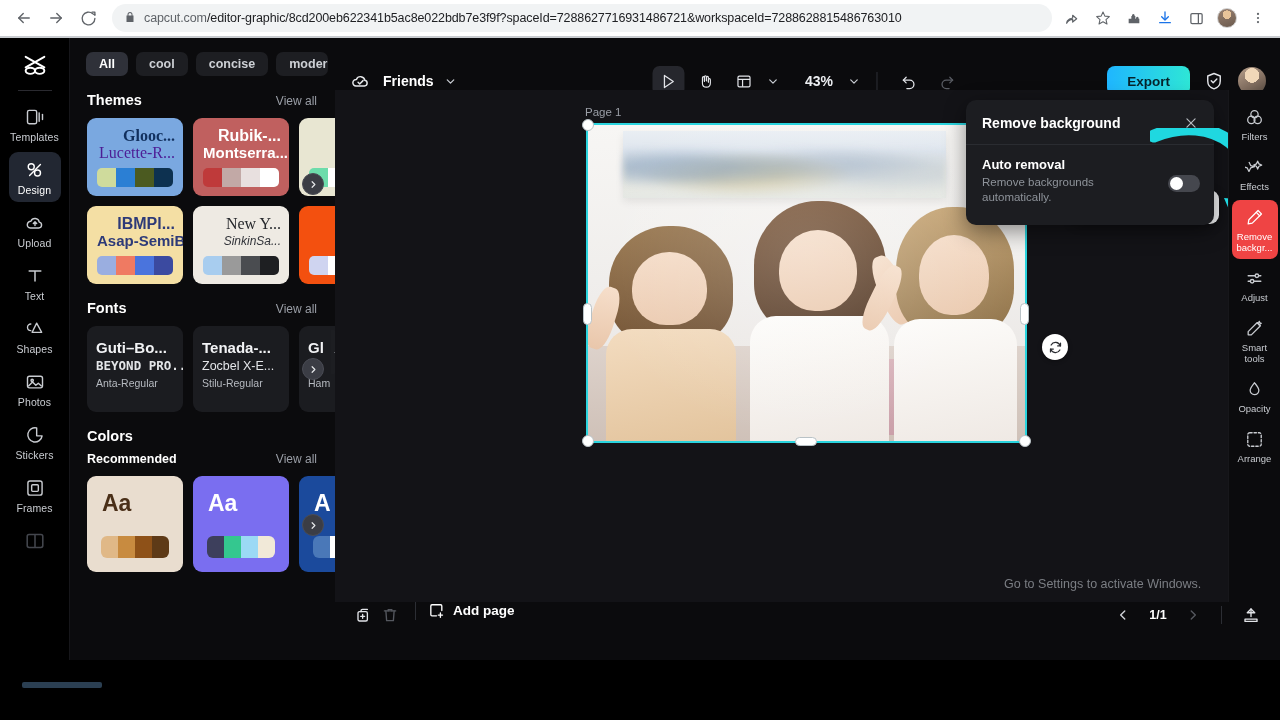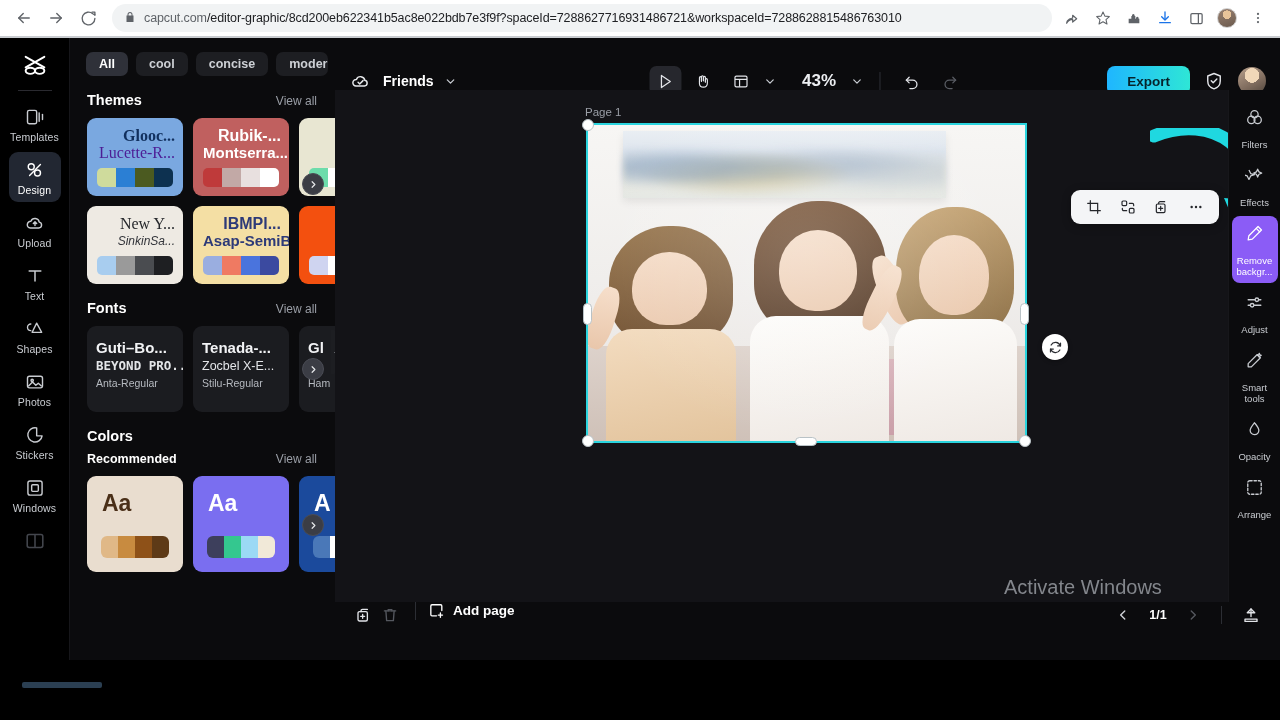--- a/index.html
+++ b/index.html
@@ -124,21 +124,21 @@
   .tb-left { display:flex; align-items:center; gap:10px; }
   .cloud-ico { width:24px; height:24px; color:#e6e8ea; display:flex; align-items:center; justify-content:center;}
   .doc-title { font-size:14px; font-weight:bold; color:#ffffff; }
   .caret { color:#c8ccd2; display:flex; align-items:center; }
   .tb-center { position:absolute; left:50%; transform:translateX(-50%); display:flex; align-items:center; gap:6px; }
   .tool-btn {
     width:32px; height:30px; border-radius:7px; color:#e3e5e9;
     display:flex; align-items:center; justify-content:center;
   }
   .tool-btn.active { background:#26272d; }
-  .zoom-val { font-size:17px; font-weight:bold; color:#eceef1; margin-left:20px; }
+  .zoom-val { font-size:14px; font-weight:bold; color:#eceef1; margin-left:20px; }
   .vbar { width:1px; height:18px; background:#2e3036; margin:0 10px; }
   .tb-right { position:absolute; right:14px; display:flex; align-items:center; gap:12px; }
   .export-btn {
     height:30px; padding:0 20px; border-radius:8px;
     background:linear-gradient(90deg,#1fb6ff,#2ee6d6);
     color:#06232b; font-size:13.5px; font-weight:bold;
     display:flex; align-items:center;
   }
   .shield { width:24px; height:24px; color:#e3e5e9; display:flex; align-items:center; justify-content:center; }
   .user-avatar {
@@ -257,23 +257,23 @@
   .arrow-anno { position:absolute; left:1150px; top:128px; width:130px; height:120px; pointer-events:none; }
 
   
   .right-rail {
     position:absolute; right:0; top:90px; width:52px; height:512px;
     background:#0b0b0d; border-left:1px solid #17171b;
     display:flex; flex-direction:column; align-items:center; padding-top:10px; gap:2px;
   }
   .rr-item {
     width:46px; border-radius:8px; padding:7px 0 6px;
-    display:flex; flex-direction:column; align-items:center; gap:12px; color:#c9ccd1;
-  }
-  .rr-item.active { background:#8b5cf6; color:#fff; }
+    display:flex; flex-direction:column; align-items:center; gap:4px; color:#c9ccd1;
+  }
+  .rr-item.active { background:#ef4444; color:#fff; }
   .rr-item .rr-lab { font-size:9.5px; line-height:11px; text-align:center; }
   .rr-item .rr-ico { width:20px; height:20px; display:flex; align-items:center; justify-content:center; }
 
   
   .bottombar {
     position:absolute; left:335px; top:602px; width:945px; height:50px;
     background:#0b0b0d; display:flex; align-items:flex-start; padding:0 16px;
   }
   .bb-ico { width:26px; height:26px; display:flex; align-items:center; justify-content:center; color:#e2e4e8; }
   .bb-ico.dim { color:#55585f; }
@@ -447,21 +447,21 @@
       <span class="ri-label">Stickers</span>
     </div>
 
     <div class="rail-item">
       <span class="ri-ico">
         <svg width="20" height="20" viewBox="0 0 24 24" fill="none" stroke="currentColor" stroke-width="1.7">
             <rect x="3.5" y="3.5" width="17" height="17" rx="2.6"></rect>
             <rect x="8" y="8" width="8" height="8" rx="1.2"></rect>
           </svg>
       </span>
-      <span class="ri-label">Windows</span>
+      <span class="ri-label">Frames</span>
     </div>
 
     <div class="rail-extra">
       <svg width="22" height="22" viewBox="0 0 24 24" fill="none" stroke="currentColor" stroke-width="1.7">
           <rect x="3.5" y="5" width="17" height="14" rx="2"></rect>
           <line x1="12" y1="5" x2="12" y2="19"></line>
         </svg>
     </div>
   </div>
 
@@ -505,40 +505,40 @@
         <div class="theme-card" style="background:#e8e6d2">
           <div class="t1" style="color:#16604a">Sp</div>
           <div class="t2" style="color:#16604a;font-size:12px">ZY</div>
           <div class="swatches">
             <i style="background:#6ddcab"></i>
               <i style="background:#ffffff"></i>
           </div>
         </div>
       </div>
       <div class="grid">
+        <div class="theme-card" style="background:#f4dfa4">
+          <div class="t1" style="color:#2d3a78">IBMPl...</div>
+          <div class="t2" style="color:#2d3a78">Asap-SemiB...</div>
+          <div class="swatches">
+            <i style="background:#9aaee0"></i>
+              <i style="background:#ef7a62"></i>
+              <i style="background:#4a74dd"></i>
+              <i style="background:#3b4aa0"></i>
+          </div>
+        </div>
         <div class="theme-card" style="background:#eeeae3">
           <div class="t1" style="color:#26282c;font-family:'Liberation Serif',serif;font-weight:normal">New Y...</div>
           <div class="t2" style="color:#32343a;font-style:italic;font-weight:normal;font-size:12px">SinkinSa...</div>
           <div class="swatches">
             <i style="background:#a8cdef"></i>
               <i style="background:#9a9a9a"></i>
               <i style="background:#4a4c50"></i>
               <i style="background:#1e1f22"></i>
           </div>
         </div>
-        <div class="theme-card" style="background:#f4dfa4">
-          <div class="t1" style="color:#2d3a78">IBMPl...</div>
-          <div class="t2" style="color:#2d3a78">Asap-SemiB...</div>
-          <div class="swatches">
-            <i style="background:#9aaee0"></i>
-              <i style="background:#ef7a62"></i>
-              <i style="background:#4a74dd"></i>
-              <i style="background:#3b4aa0"></i>
-          </div>
-        </div>
         <div class="theme-card" style="background:#f3500f">
           <div class="t1" style="color:#7c2a08;font-family:'Liberation Serif',serif">2Y</div>
           <div class="t2" style="color:#7c2a08;font-style:italic;font-size:11px">Gro</div>
           <div class="swatches">
             <i style="background:#cfd4f0"></i>
               <i style="background:#ffffff"></i>
           </div>
         </div>
       </div>
       <div class="carousel-btn" style="left:232px; top:55px;">
@@ -768,20 +768,41 @@
       <span class="ft">
         <svg width="16" height="16" viewBox="0 0 24 24" fill="currentColor">
             <circle cx="5.5" cy="12" r="1.8"></circle>
             <circle cx="12" cy="12" r="1.8"></circle>
             <circle cx="18.5" cy="12" r="1.8"></circle>
           </svg>
       </span>
     </div>
   </div>
 
+  <div class="rb-panel">
+    <div class="rb-head">
+      <span class="rb-title">Remove background</span>
+      <span class="rb-close">
+        <svg width="14" height="14" viewBox="0 0 24 24" fill="none" stroke="currentColor" stroke-width="2" stroke-linecap="round">
+            <line x1="5" y1="5" x2="19" y2="19"></line>
+            <line x1="19" y1="5" x2="5" y2="19"></line>
+          </svg>
+      </span>
+    </div>
+    <div class="rb-hr"></div>
+    <div class="rb-body">
+      <div>
+        <div class="rb-label">Auto removal</div>
+        <div class="rb-desc">Remove backgrounds automatically.</div>
+      </div>
+      <div class="toggle">
+        <span class="knob"></span>
+      </div>
+    </div>
+  </div>
 
   <svg class="arrow-anno" viewBox="0 0 130 120">
     <path d="M4 8 C 62 -16, 118 22, 96 86" fill="none" stroke="#1fd8e0" stroke-width="13" stroke-linecap="round"></path>
     <polygon points="74,70 120,74 92,112" fill="#1fd8e0"></polygon>
   </svg>
 
   <div class="right-rail">
     <div class="rr-item">
       <span class="rr-ico">
         <svg width="19" height="19" viewBox="0 0 24 24" fill="none" stroke="currentColor" stroke-width="1.6">
@@ -842,21 +863,20 @@
       <span class="rr-ico">
         <svg width="19" height="19" viewBox="0 0 24 24" fill="none" stroke="currentColor" stroke-width="1.7" stroke-linecap="round" stroke-dasharray="3 2.4">
             <rect x="3.5" y="3.5" width="17" height="17" rx="2.5"></rect>
           </svg>
       </span>
       <span class="rr-lab">Arrange</span>
     </div>
   </div>
 
   <div class="watermark">
-    <div class="wm1">Activate Windows</div>
     <div class="wm2">Go to Settings to activate Windows.</div>
   </div>
 
   <div class="bottombar">
     <span class="bb-ico">
       <svg width="18" height="18" viewBox="0 0 24 24" fill="none" stroke="currentColor" stroke-width="1.8" stroke-linecap="round">
           <path d="M16.5 4.5H10a2 2 0 0 0-2 2v1"></path>
           <rect x="4" y="7.5" width="12.5" height="12.5" rx="2"></rect>
           <path d="M10.2 11.2v5.2M7.6 13.8h5.2"></path>
         </svg>

